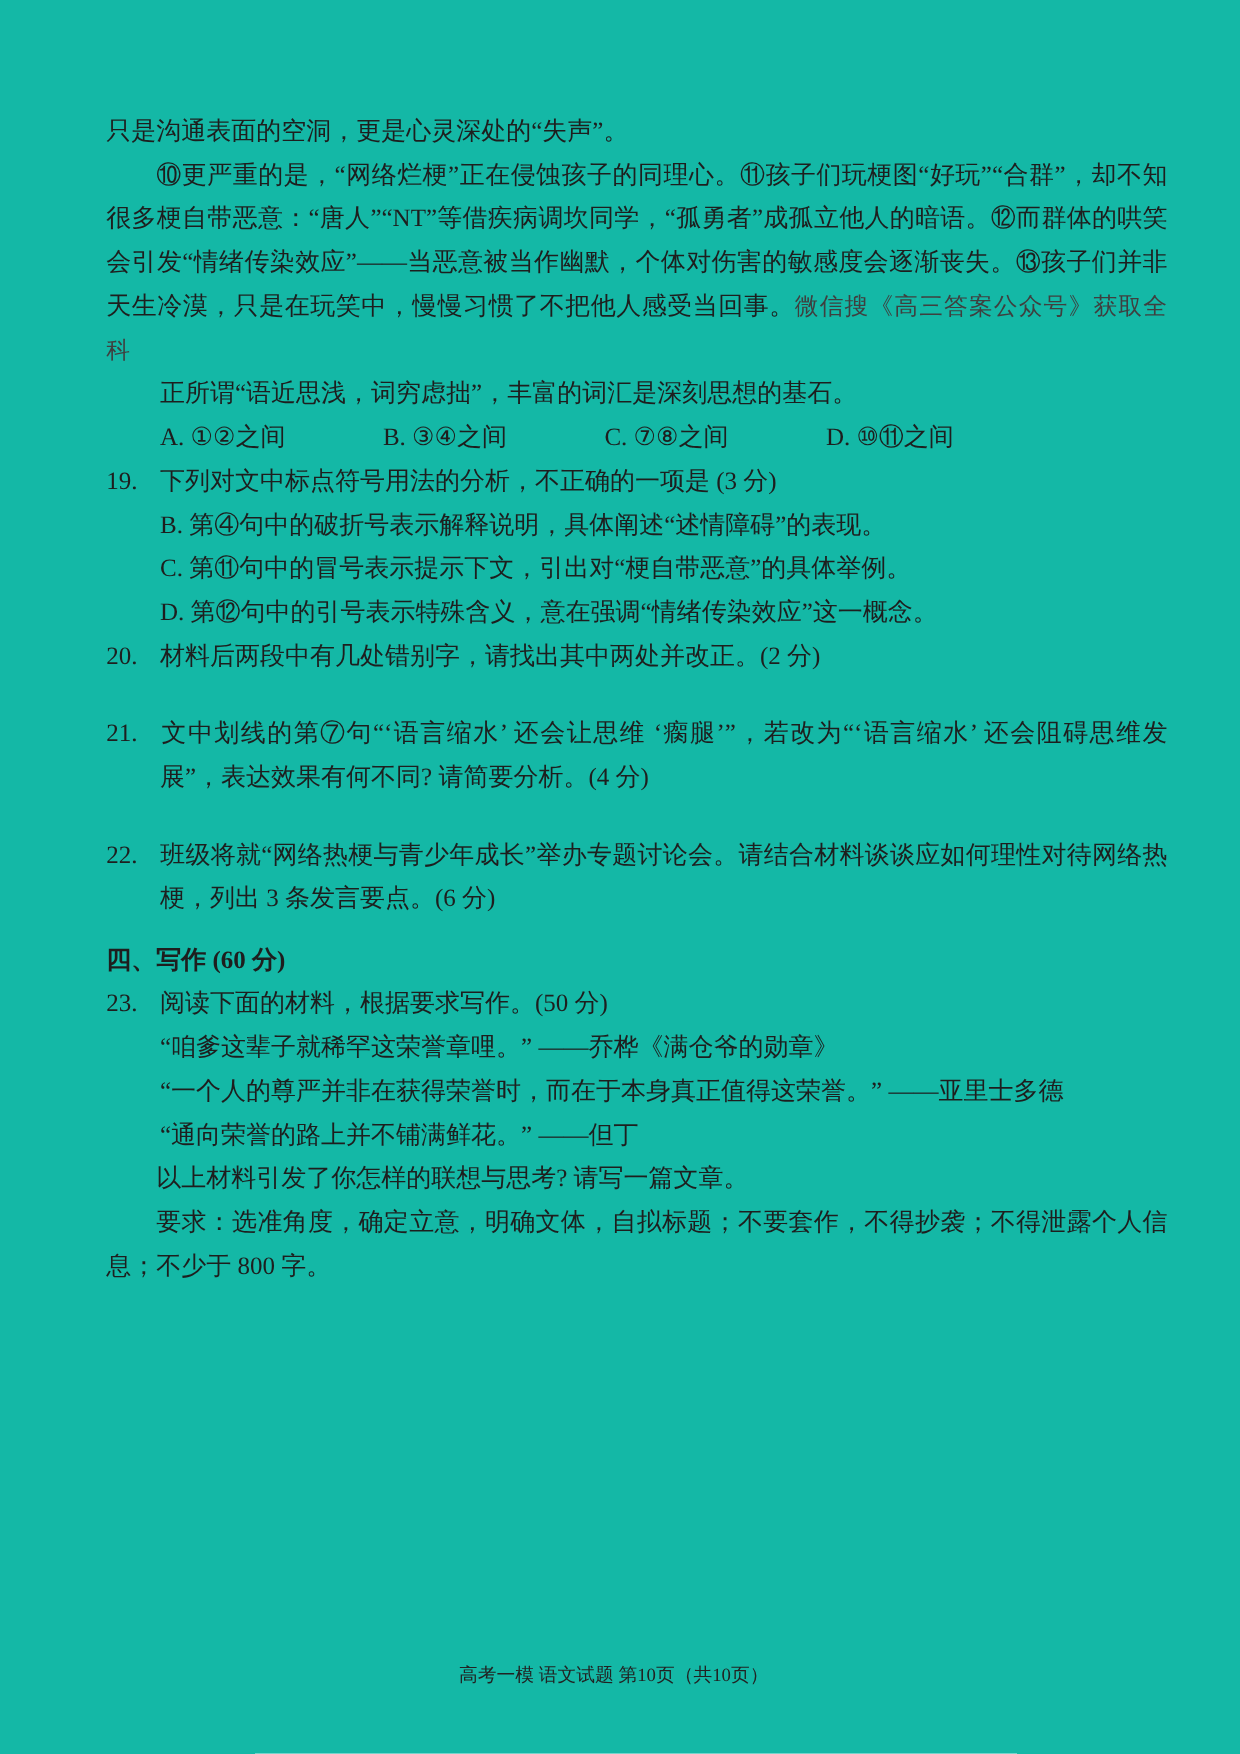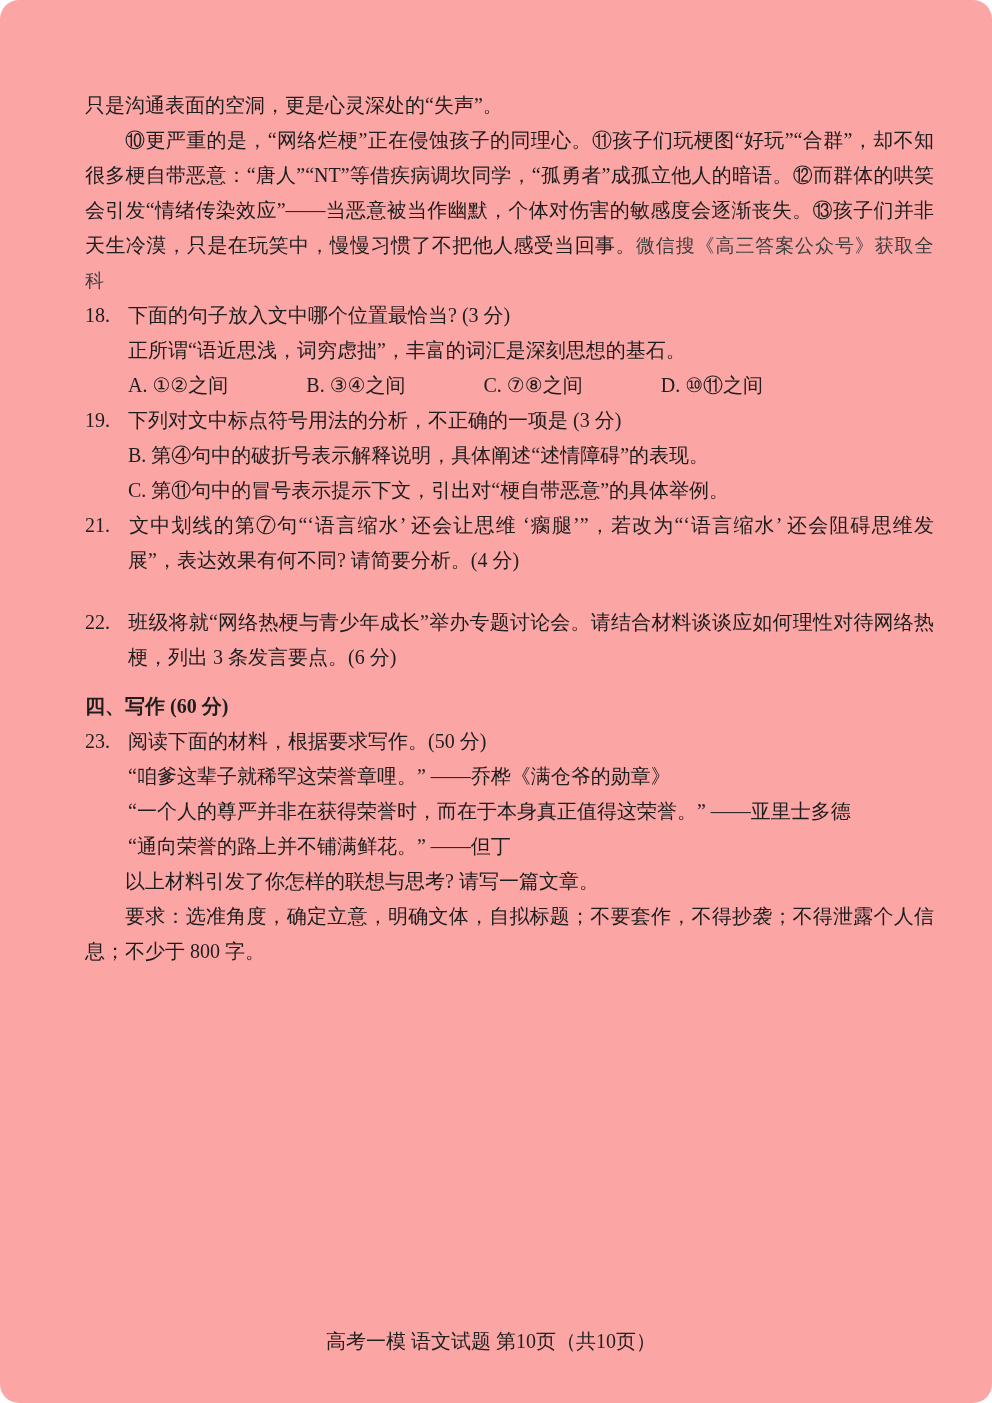--- a/index.html
+++ b/index.html
@@ -1,28 +1,27 @@
 <!DOCTYPE html>
 <html><head>
 <meta charset="utf-8">
 <style>
   html,body{margin:0;padding:0;background:#ffffff;}
   .page{
     position:relative;
     width:992px;height:1403px;
-    background:#fca5a5;
+    background:#14b8a6;
     color:#1e1e1e;
     font-family:"Liberation Serif","DejaVu Serif",serif;
     font-size:20px;
     line-height:35px;
     box-sizing:border-box;
     padding:88px 58px 0 85px;
     text-align:justify;
     overflow:hidden;
-    border-radius:19px;
   }
   p{margin:0;}
   .indent{text-indent:2em;}
   .underlined{
     text-decoration:underline;
     text-underline-offset:6px;
     text-decoration-thickness:1.5px;
   }
   .watermark{
     font-size:19px;
@@ -52,47 +51,48 @@
   .section-title{
     font-weight:bold;
     margin-top:14px;
   }
   .req{text-indent:2em;}
   .footer{
     position:absolute;
     left:0;right:10px;
     bottom:44px;
     text-align:center;
-    font-size:20px;
+    font-size:15px;
     color:#222;
   }
 </style>
 </head>
 <body>
 
 <div class="page">
 
   <p class="para">只是沟通表面的空洞，更是心灵深处的“失声”。</p>
 
 
   <p class="para indent"><span>⑩更严重的是，“网络烂梗”正在侵蚀孩子的同理心。⑪孩子们玩梗图“好玩”“合群”，却不知很多梗自带恶意：“唐人”“NT”等借疾病调坎同学，“孤勇者”成孤立他人的暗语。⑫而群体的哄笑会引发“情绪传染效应”——当恶意被当作幽默，个体对伤害的敏感度会逐渐丧失。⑬孩子们并非天生冷漠，只是在玩笑中，慢慢习惯了不把他人感受当回事。</span><span class="watermark">微信搜《高三答案公众号》获取全科</span></p>
 
-  <p class="question"><span class="qnum">18.</span><span>下面的句子放入文中哪个位置最恰当? (3 分)</span></p>
   <p class="sub">正所谓“语近思浅，词穷虑拙”，丰富的词汇是深刻思想的基石。</p>
   <p class="options-inline">
       <span>A. ①②之间</span>
       <span>B. ③④之间</span>
       <span>C. ⑦⑧之间</span>
       <span>D. ⑩⑪之间</span>
     </p>
 
   <p class="question"><span class="qnum">19.</span><span>下列对文中标点符号用法的分析，不正确的一项是 (3 分)</span></p>
   <p class="sub">B. 第④句中的破折号表示解释说明，具体阐述“述情障碍”的表现。</p>
   <p class="sub">C. 第⑪句中的冒号表示提示下文，引出对“梗自带恶意”的具体举例。</p>
+  <p class="sub">D. 第⑫句中的引号表示特殊含义，意在强调“情绪传染效应”这一概念。</p>
 
+  <p class="question gap27"><span class="qnum">20.</span><span>材料后两段中有几处错别字，请找出其中两处并改正。(2 分)</span></p>
 
   <p class="question gap27"><span class="qnum">21.</span><span>文中划线的第⑦句“‘语言缩水’ 还会让思维 ‘瘸腿’”，若改为“‘语言缩水’ 还会阻碍思维发展”，表达效果有何不同? 请简要分析。(4 分)</span></p>
 
   <p class="question"><span class="qnum">22.</span><span>班级将就“网络热梗与青少年成长”举办专题讨论会。请结合材料谈谈应如何理性对待网络热梗，列出 3 条发言要点。(6 分)</span></p>
 
   <p class="section-title">四、写作 (60 分)</p>
 
   <p class="question"><span class="qnum">23.</span><span>阅读下面的材料，根据要求写作。(50 分)</span></p>
   <p class="sub">“咱爹这辈子就稀罕这荣誉章哩。” ——乔桦《满仓爷的勋章》</p>
   <p class="sub">“一个人的尊严并非在获得荣誉时，而在于本身真正值得这荣誉。” ——亚里士多德</p>

